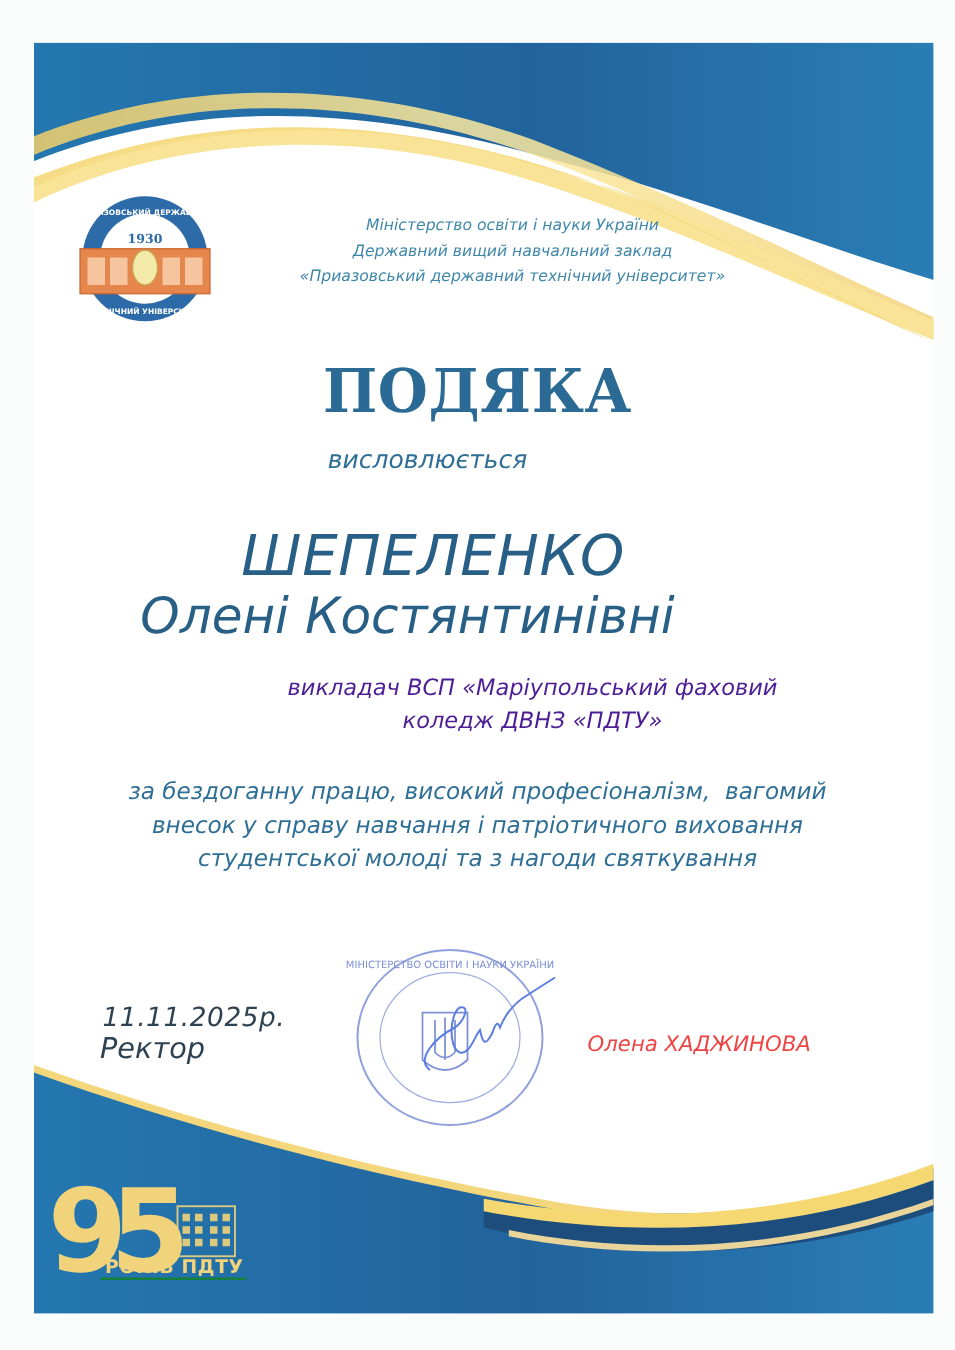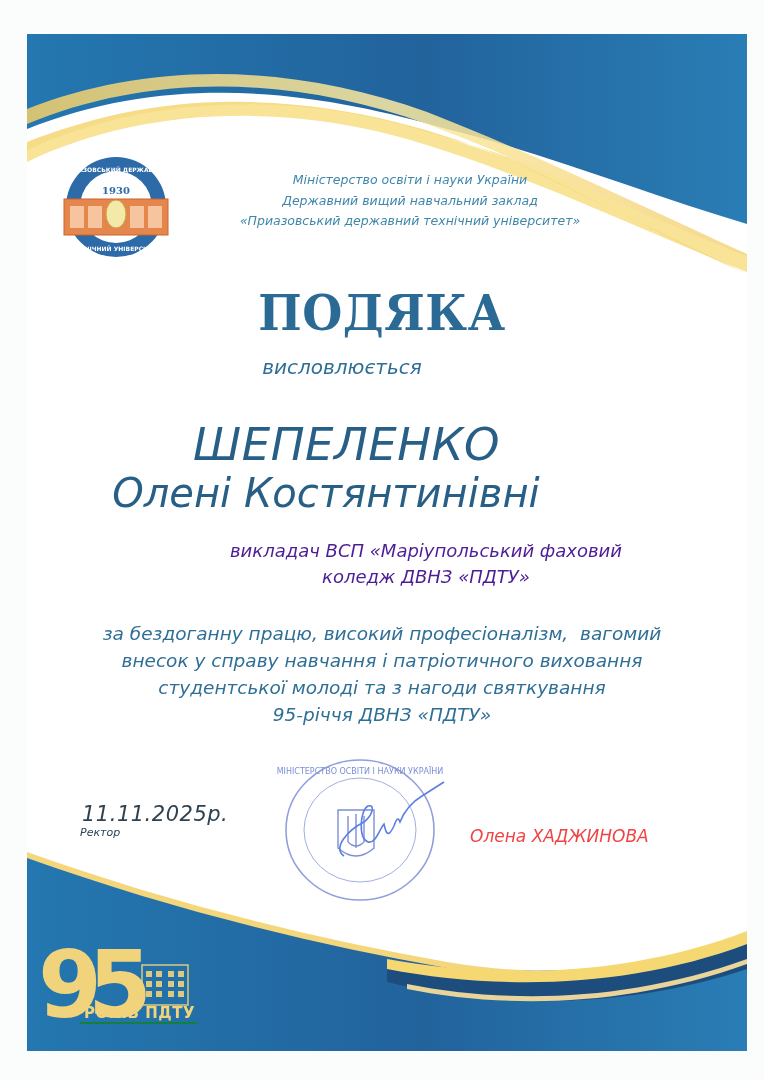--- a/index.html
+++ b/index.html
@@ -56,21 +56,21 @@
     font-size:18.5px; line-height:27px; color:#2f6f95;
   }
   .date {
     left:82px; top:802px; text-align:left;
     font-family:"DejaVu Sans", sans-serif; font-style:italic;
     font-size:21px; color:#2e4252; letter-spacing:0.5px;
   }
   .role {
     left:80px; top:826px; text-align:left;
     font-family:"DejaVu Sans", sans-serif; font-style:italic;
-    font-size:11px; color:#2e4252;
+    font-size:23px; color:#2e4252;
   }
   .signer {
     left:470px; top:826px; text-align:right;
     font-family:"DejaVu Sans", sans-serif; font-style:italic;
     font-size:17px; color:#ef4444; white-space:nowrap;
   }
   .logo { position:absolute; left:60px; top:154px; width:112px; height:106px; }
   .stamp { position:absolute; left:272px; top:752px; width:180px; height:150px; }
   .anniv { position:absolute; left:38px; top:925px; width:160px; height:110px; }
   .anniv-label {
@@ -150,21 +150,20 @@
 
     <div class="txt position">
       <div>викладач ВСП «Маріупольський фаховий</div>
       <div>коледж ДВНЗ «ПДТУ»</div>
     </div>
 
     <div class="txt reason">
       <div style="white-space:pre">за бездоганну працю, високий професіоналізм,  вагомий</div>
       <div>внесок у справу навчання і патріотичного виховання</div>
       <div>студентської молоді та з нагоди святкування</div>
-      <div>95-річчя ДВНЗ «ПДТУ»</div>
     </div>
 
     <div class="txt date">11.11.2025р.</div>
     <div class="txt role">Ректор</div>
     <div class="txt signer">Олена ХАДЖИНОВА</div>
   </div>
 
   <svg class="stamp" viewBox="0 0 180 150">
     <ellipse cx="88" cy="78" rx="74" ry="70" fill="none" stroke="#7d8fd6" stroke-width="1.6" opacity="0.85"></ellipse>
     <ellipse cx="88" cy="78" rx="56" ry="52" fill="none" stroke="#8a9ad9" stroke-width="1" opacity="0.8"></ellipse>

